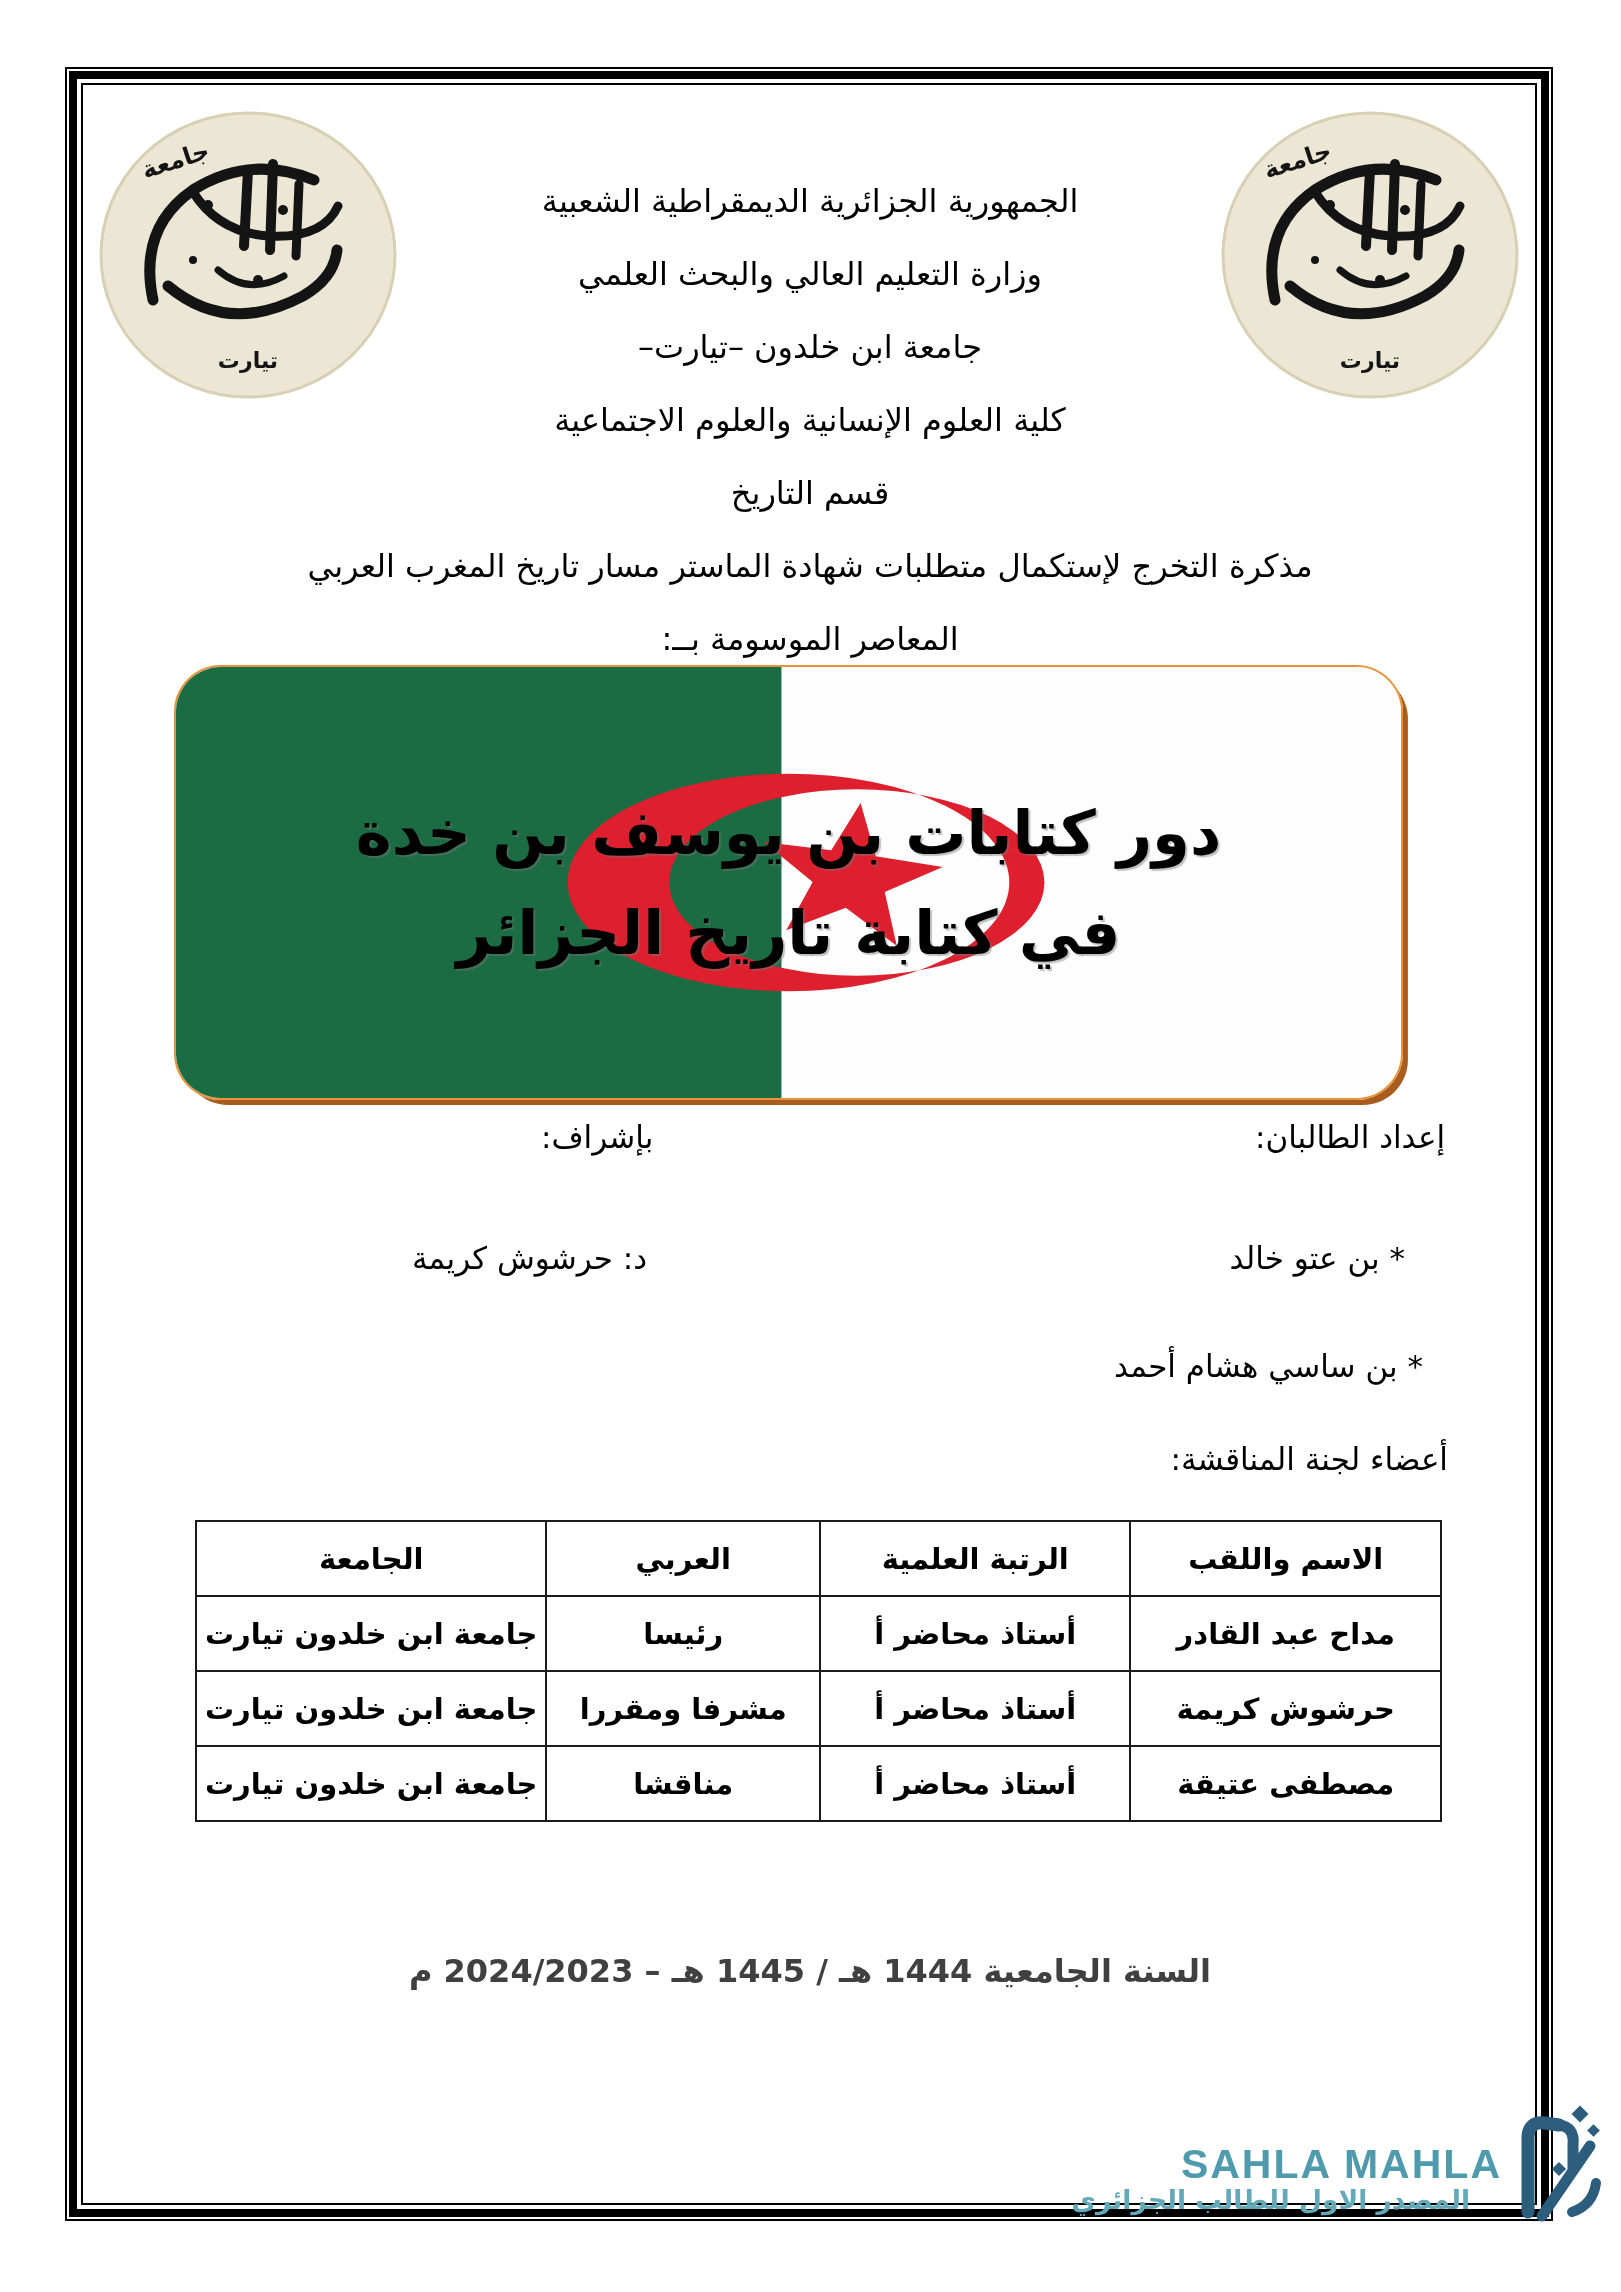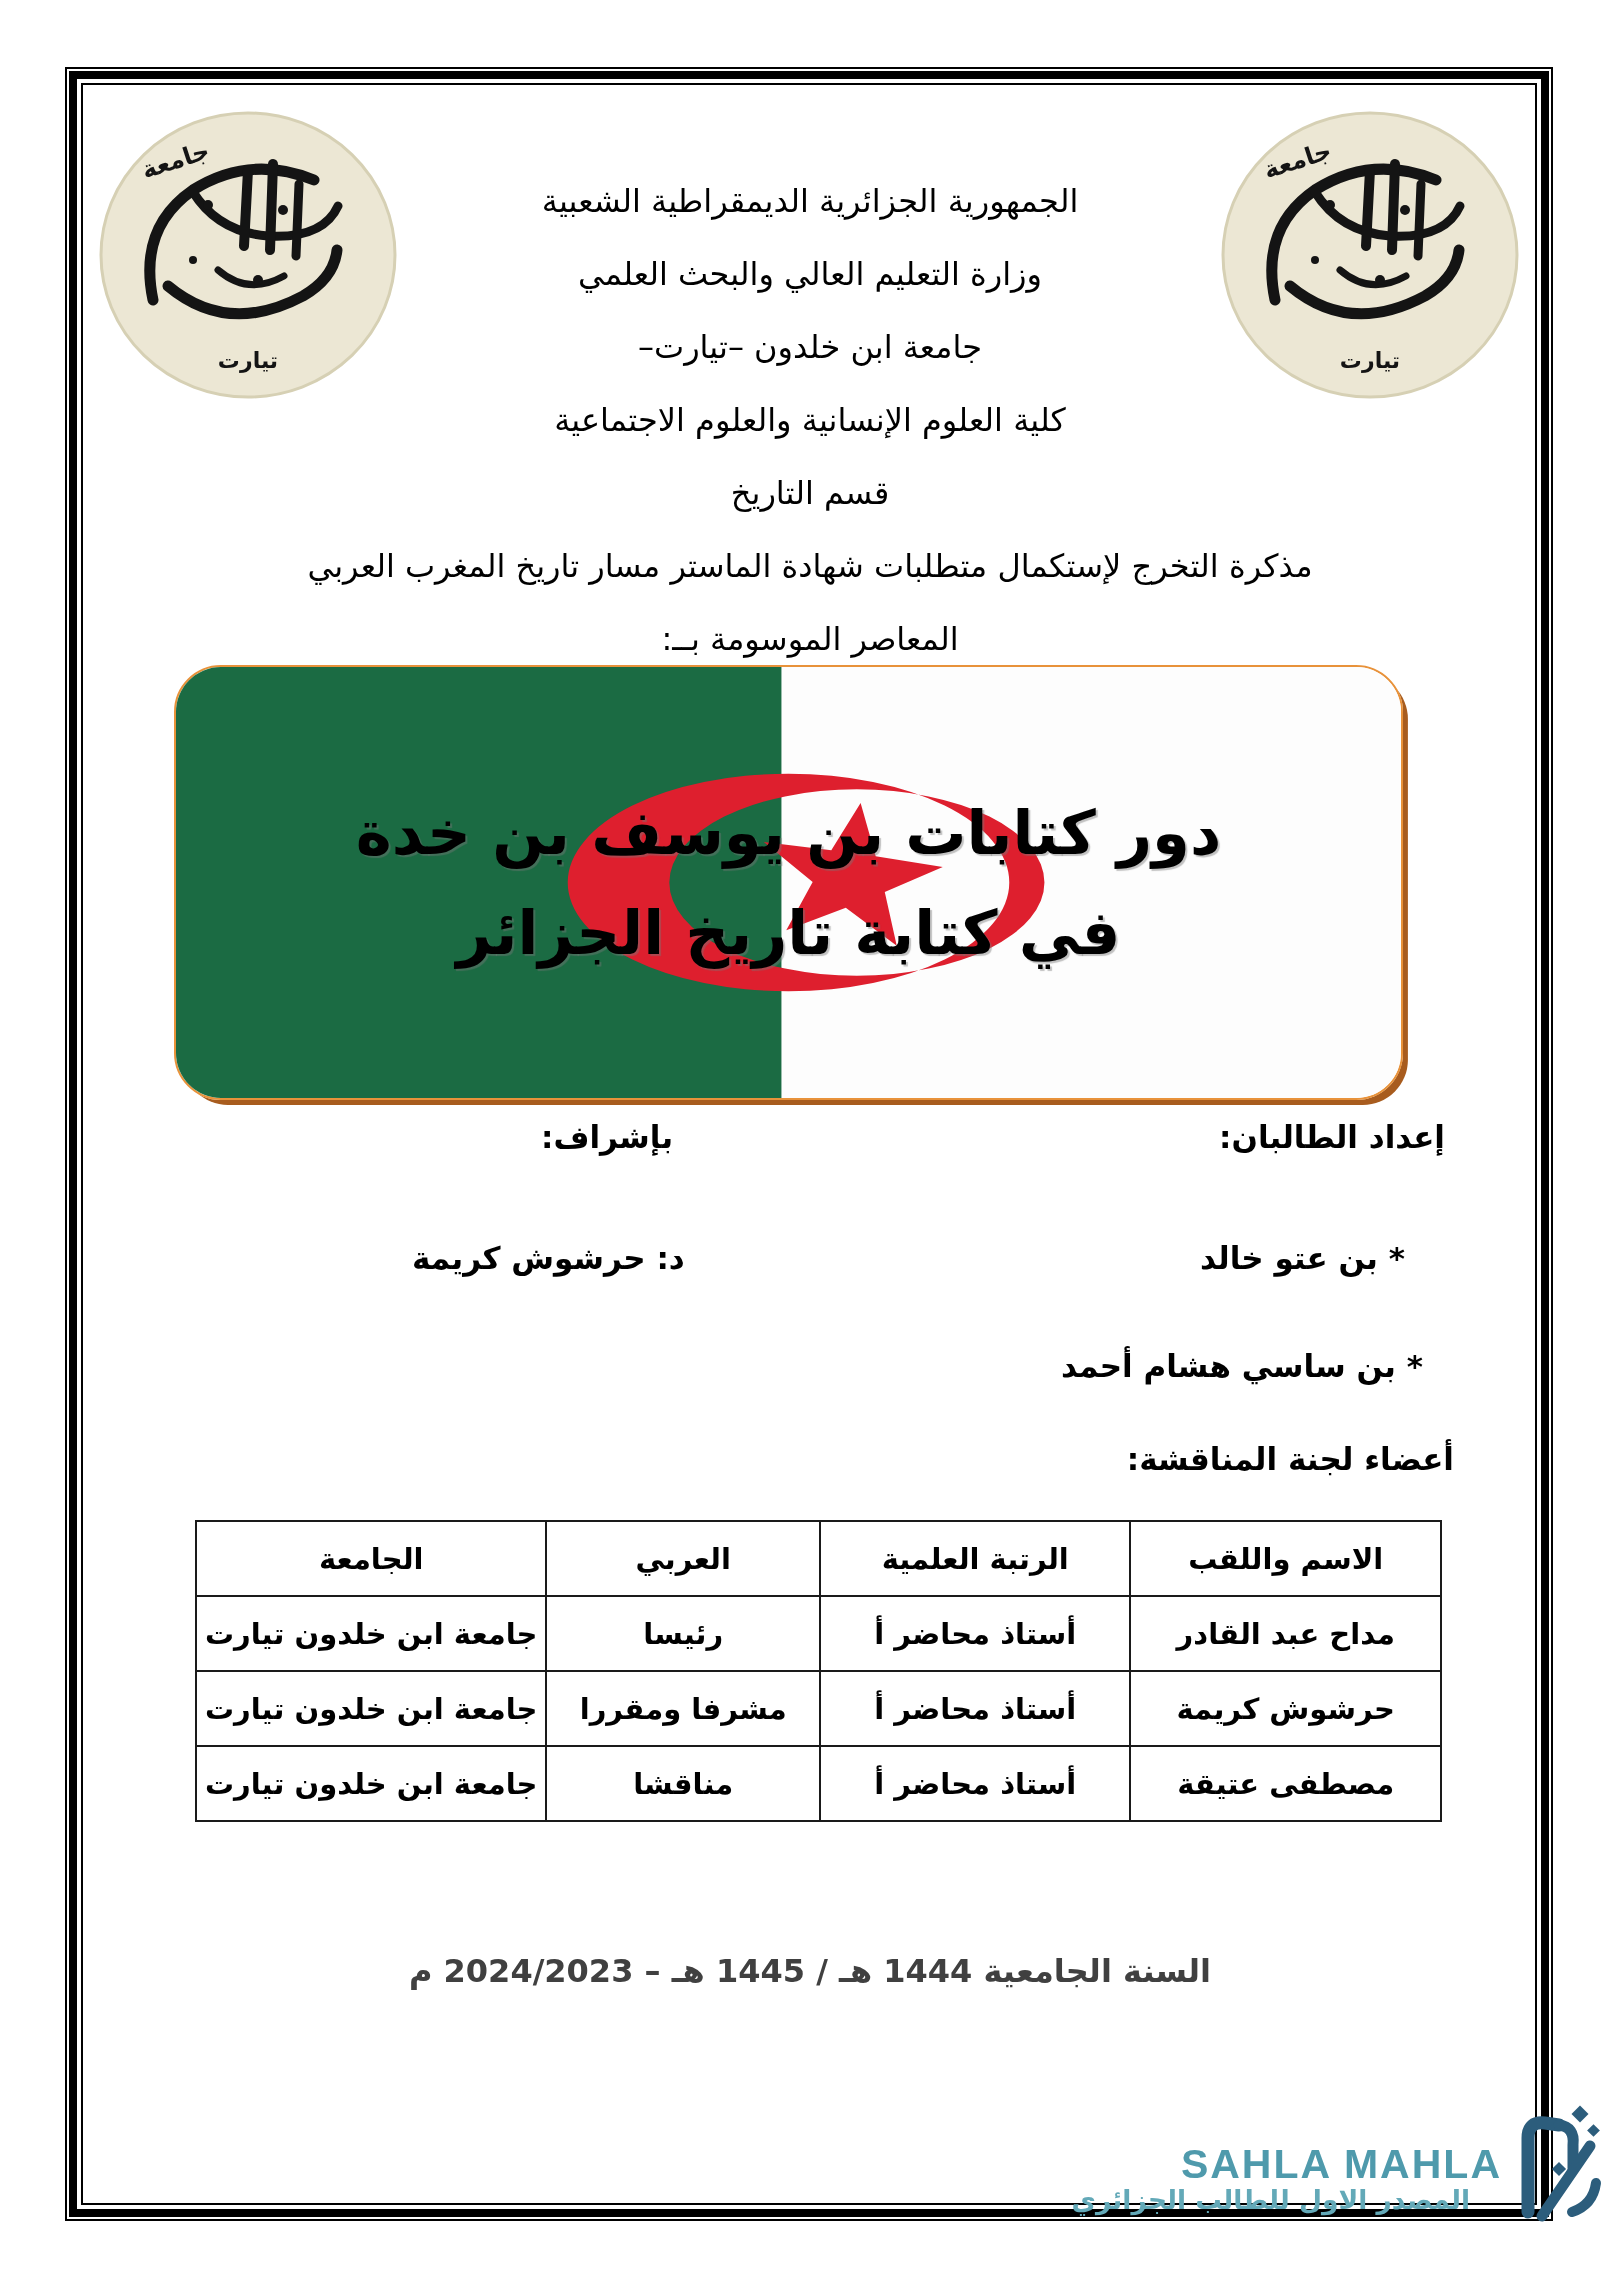--- a/index.html
+++ b/index.html
@@ -23,21 +23,21 @@
   .title-box { left:174px; top:665px; width:1229px; height:435px;
                border:2.9px solid #e8923a; border-radius:47px; overflow:hidden;
                box-shadow:6.9px 6.9px 0 -2px #a85c1e; z-index:2; }
   .title-box svg.flag { position:absolute; inset:0; width:100%; height:100%; }
   .title-text { position:absolute; inset:0; display:flex; flex-direction:column;
                 justify-content:center; align-items:center; }
   .title-line { font-size:61px; font-weight:bold; color:#000; line-height:100px;
                 text-shadow:2px 2px 1px rgba(120,120,120,.45); }
 
   
-  .lbl { font-size:31px; font-weight:bold; color:#000; z-index:2; white-space:nowrap; }
+  .lbl { font-size:31px; font-weight:normal; color:#000; z-index:2; white-space:nowrap; }
 
   
   .committee-table { left:195px; top:1520px; width:1247px; z-index:2;
                      border-collapse:collapse; direction:rtl; }
   .committee-table th, .committee-table td {
       border:2px solid #1a1a1a; height:75px; text-align:center; vertical-align:middle;
       font-size:29px; font-weight:bold; color:#000; padding:0 3.9px; }
 
   
   .year-line { left:176px; top:1952px; width:1268px; text-align:center;
@@ -127,21 +127,21 @@
 </div>
 
 <div class="abs lbl" style="top:1119px; right:176px;">إعداد الطالبان:</div>
 <div class="abs lbl" style="top:1119px; left:541px;">بإشراف:</div>
 
 <div class="abs lbl" style="top:1240px; right:216px;">* بن عتو خالد</div>
 <div class="abs lbl" style="top:1240px; left:412px;">د: حرشوش كريمة</div>
 
 <div class="abs lbl" style="top:1348px; right:198px;">* بن ساسي هشام أحمد</div>
 
-<div class="abs lbl" style="top:1441px; right:167px;text-align:right;">أعضاء لجنة المناقشة:</div>
+<div class="abs lbl" style="top:1441px; right:173px;text-align:right;">أعضاء لجنة المناقشة:</div>
 
 <table class="abs committee-table">
   <colgroup>
     <col style="width:311px">
       <col style="width:311px">
       <col style="width:274px">
       <col style="width:351px">
   </colgroup>
   <thead>
     <tr>

